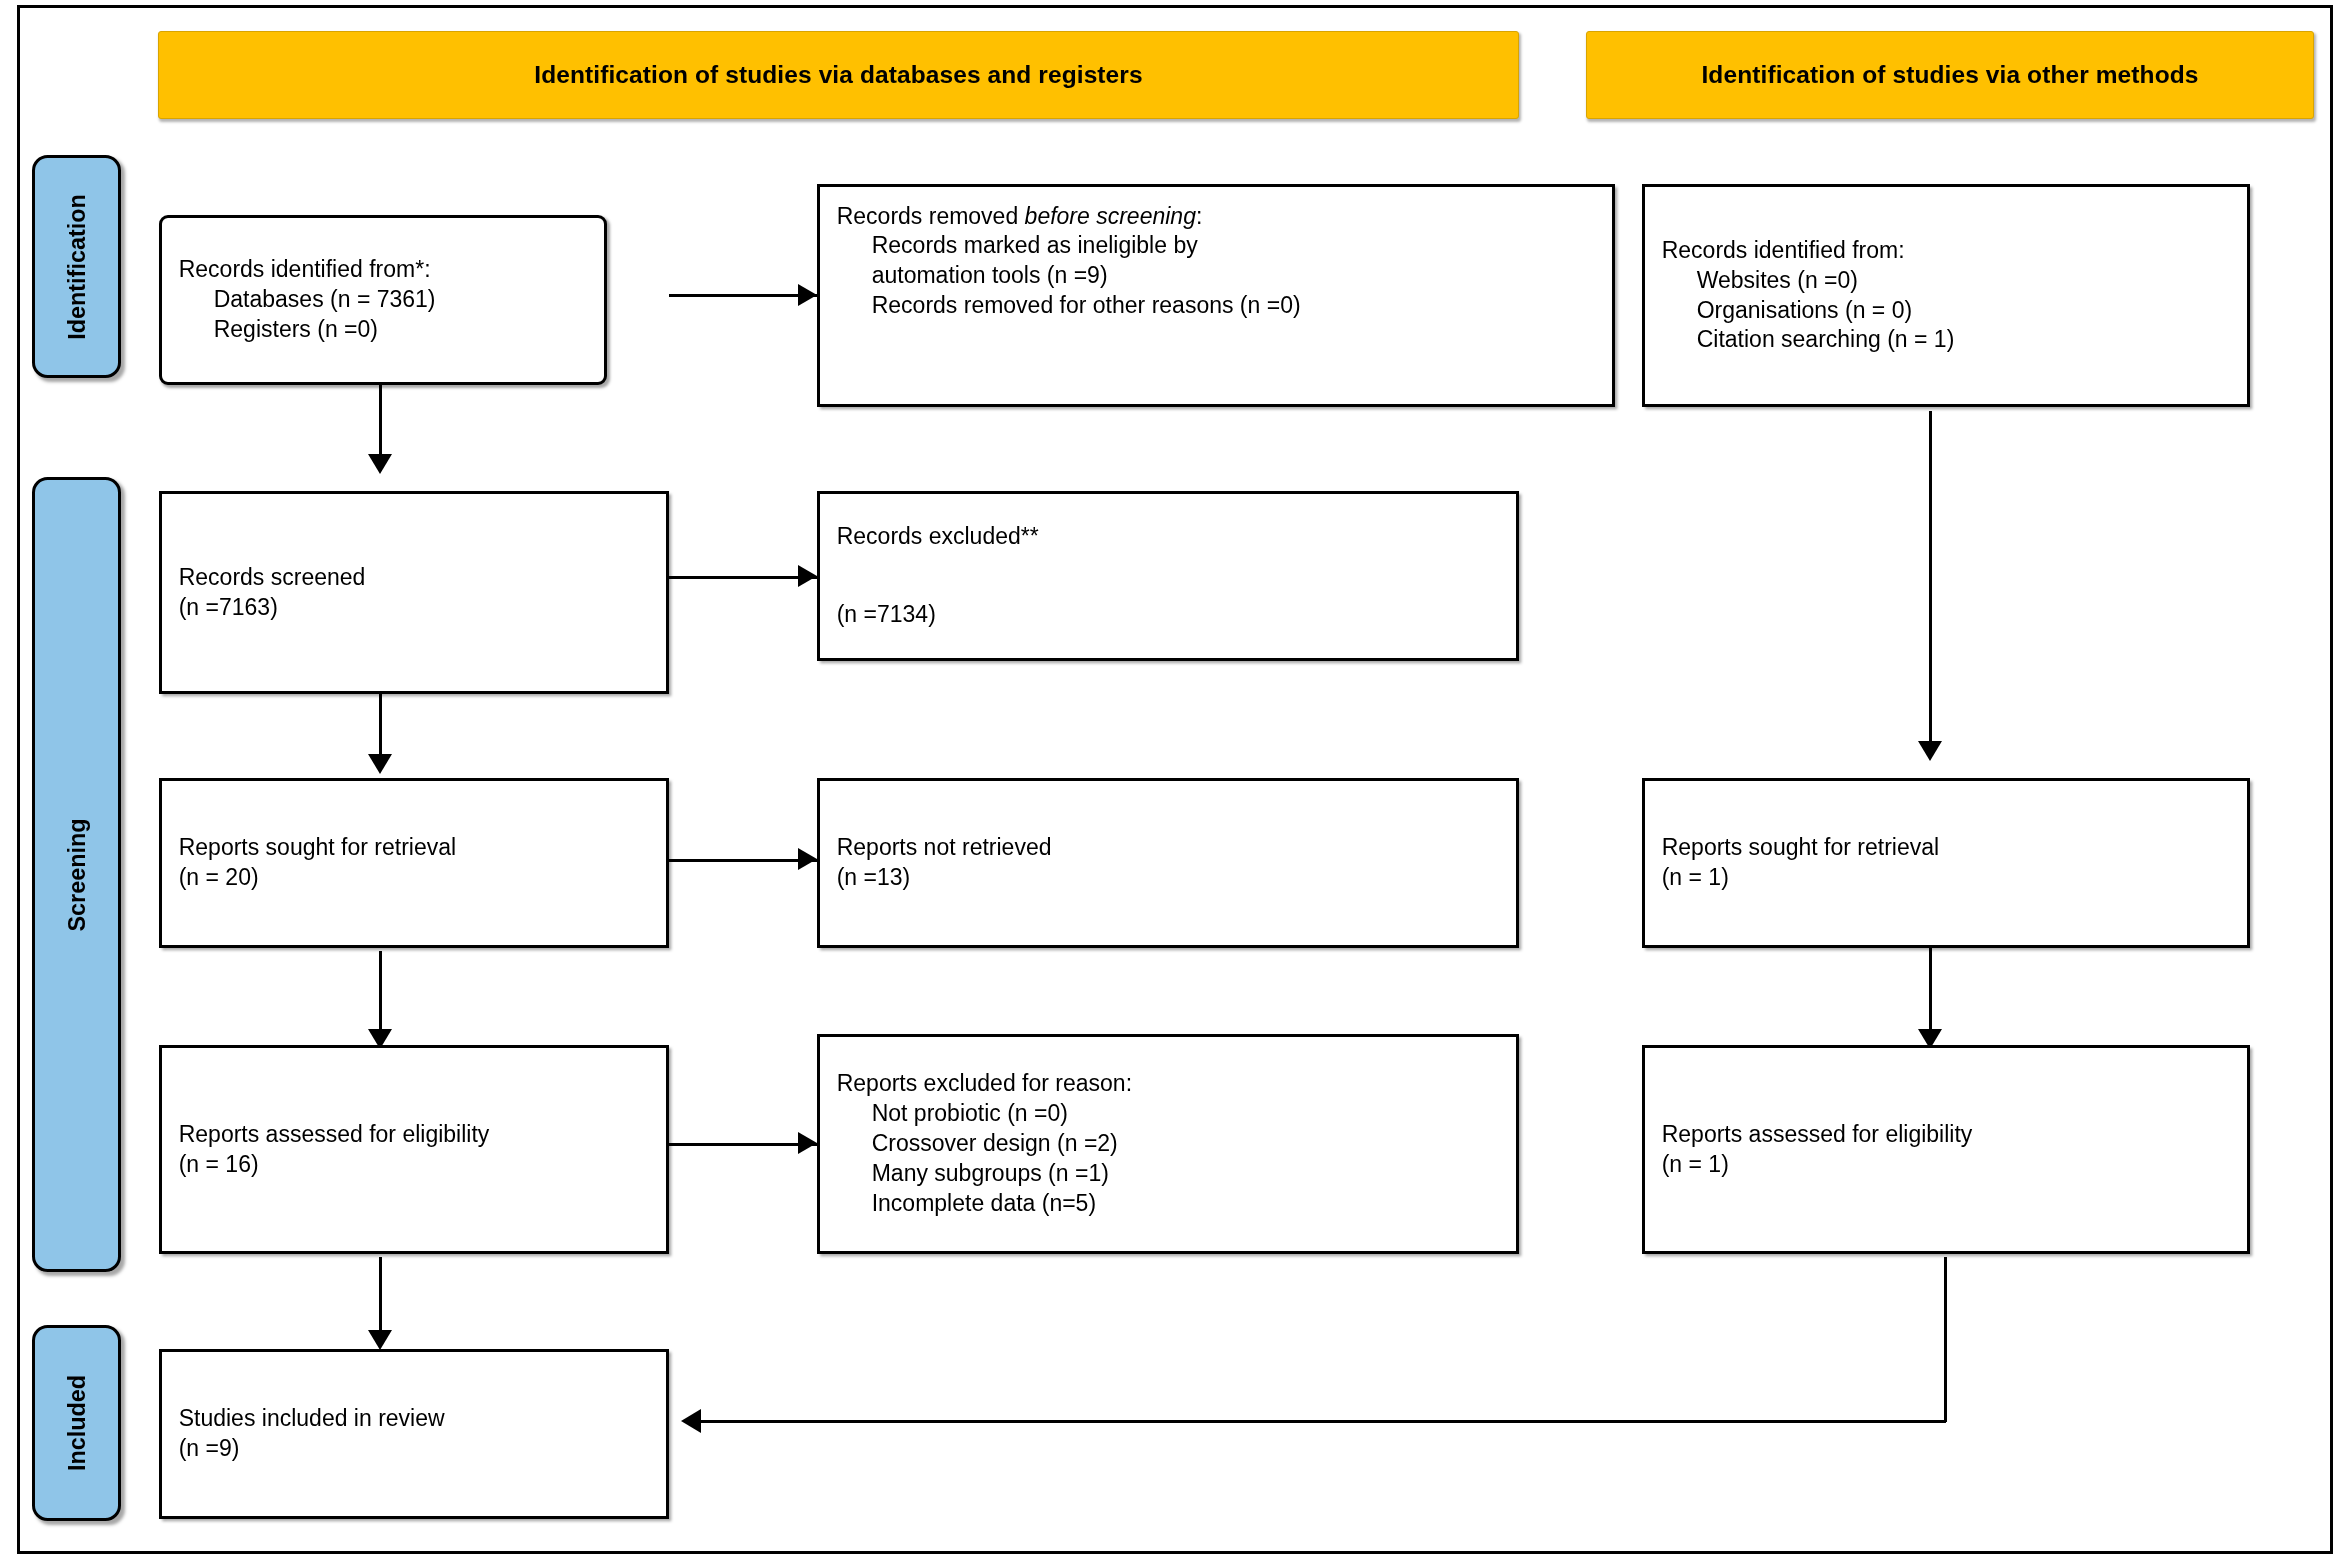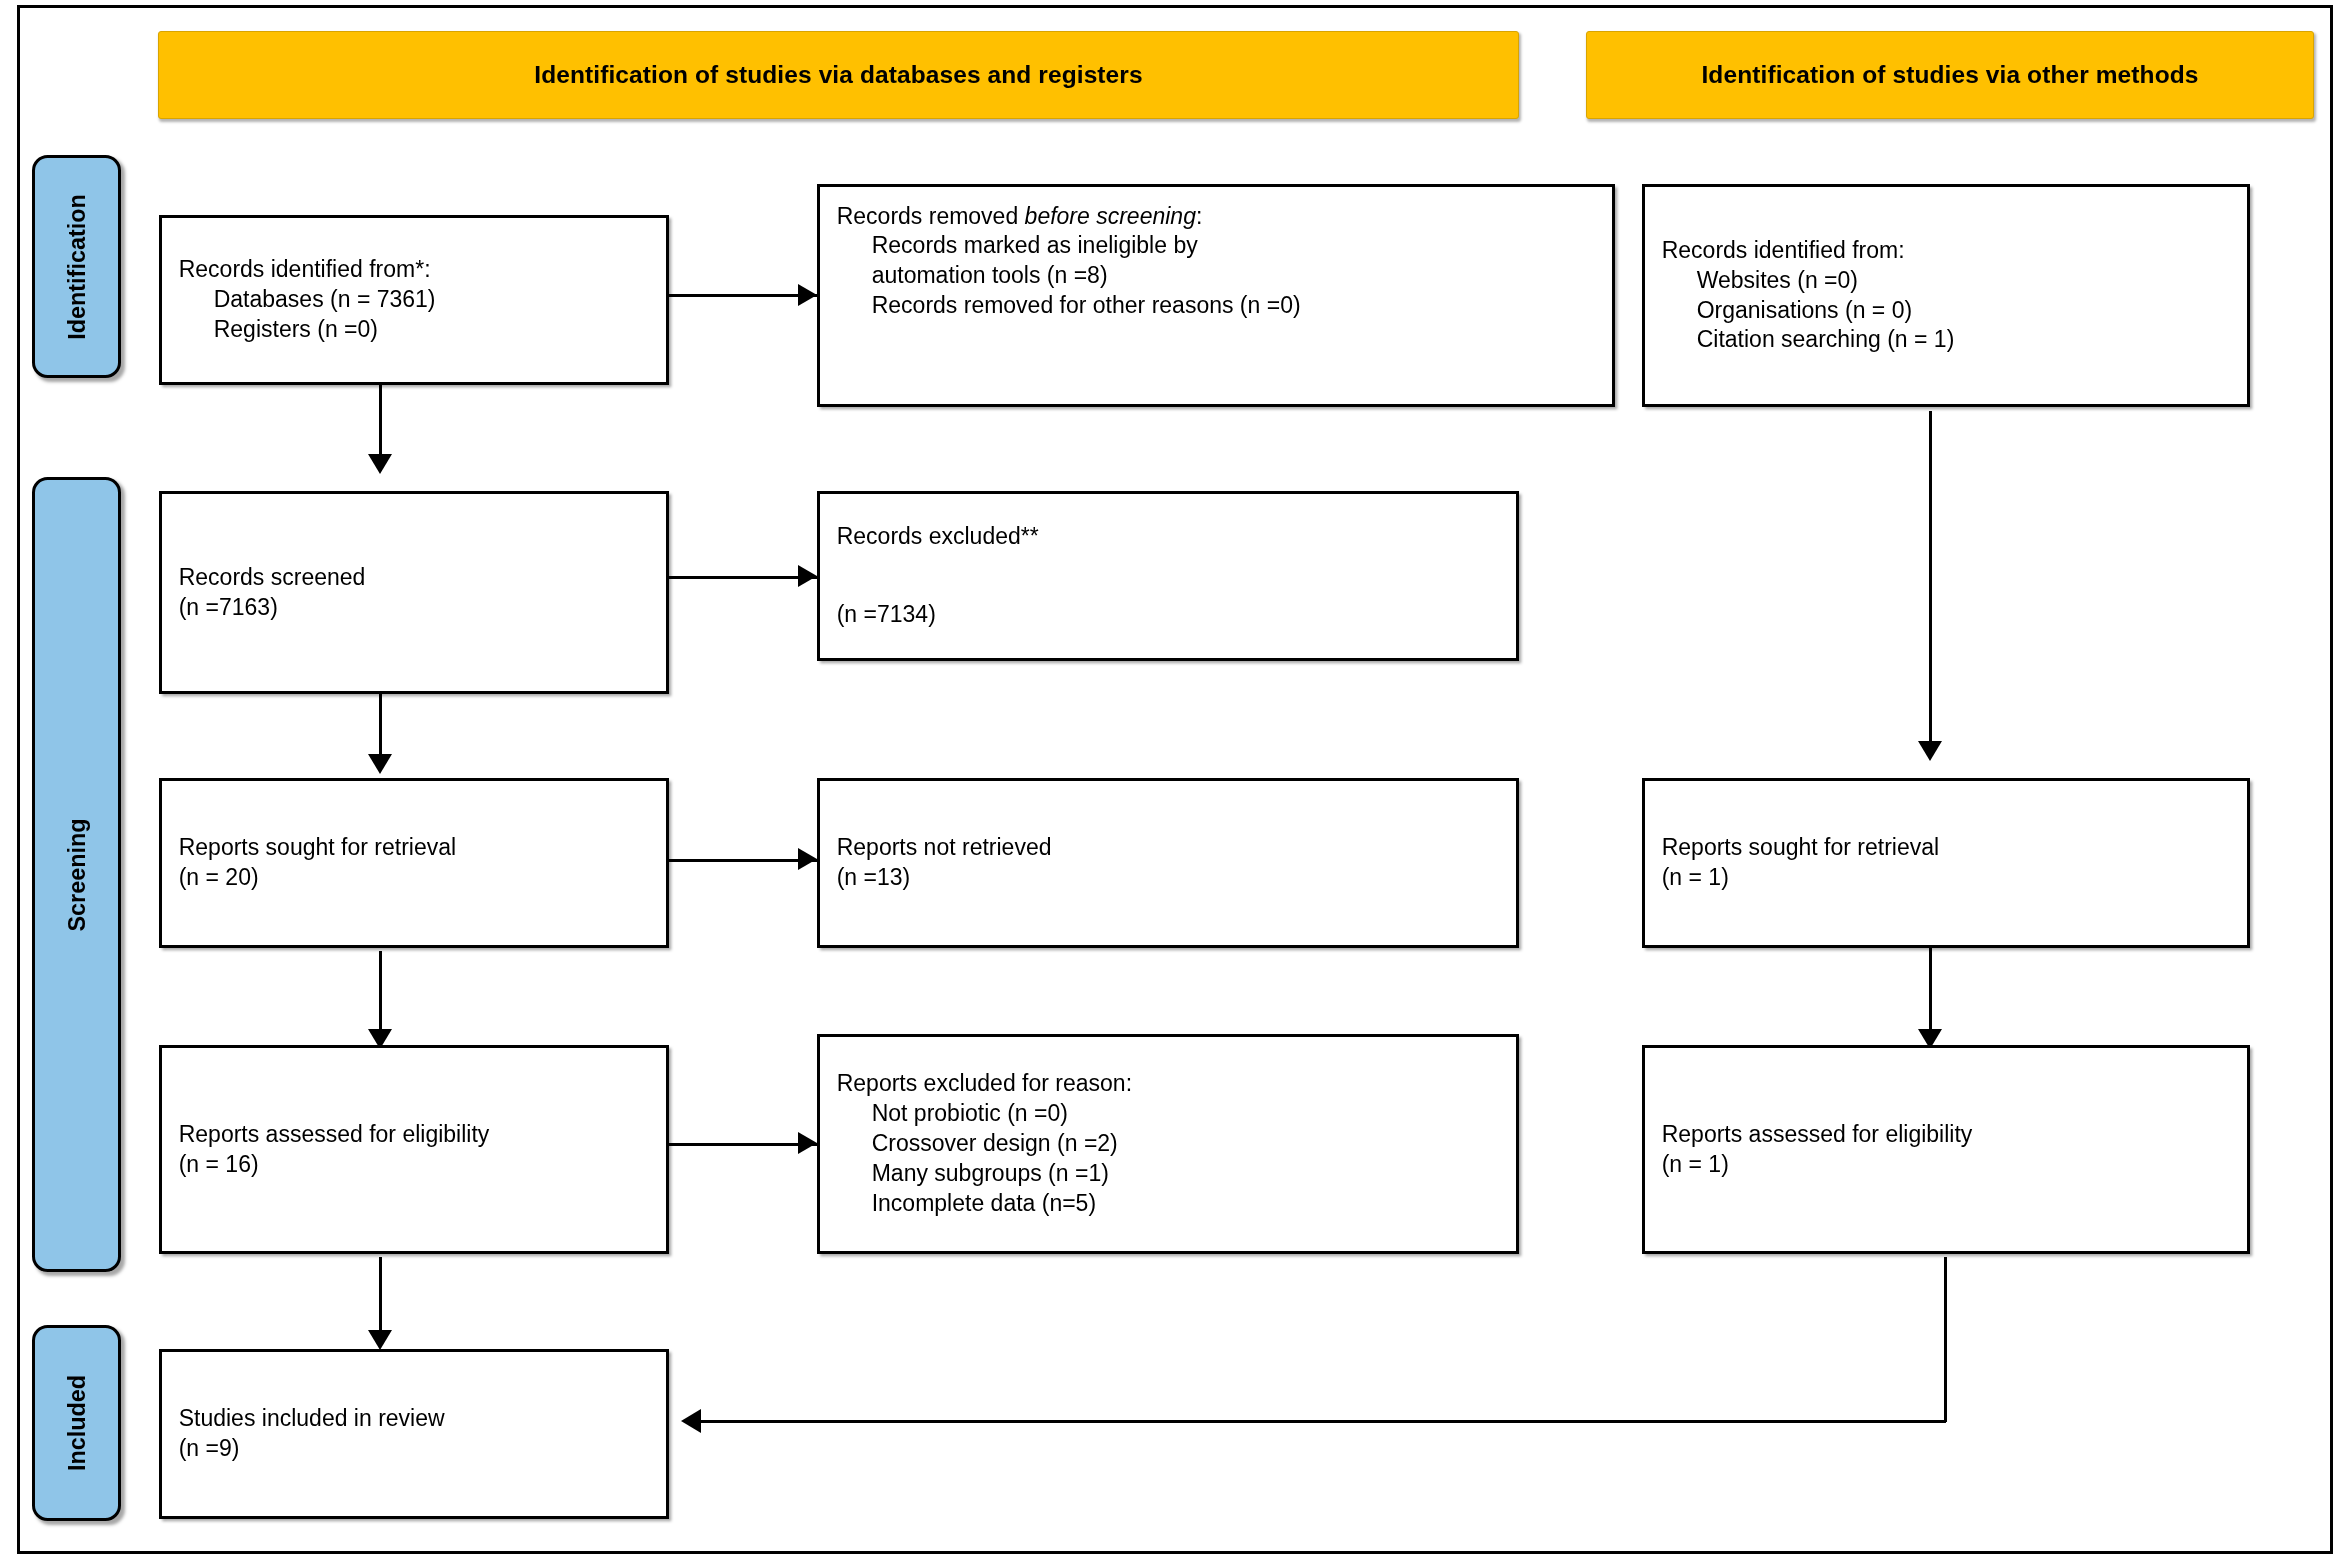--- a/index.html
+++ b/index.html
@@ -153,21 +153,21 @@
   <div class="vline" style="left:1929px;top:411px;height:346px;"></div>
   <div class="arrow-down" style="left:1918px;top:741px;"></div>
 
   <div class="vline" style="left:1929px;top:948px;height:98px;"></div>
   <div class="arrow-down" style="left:1918px;top:1029px;"></div>
 
   <div class="vline" style="left:1944px;top:1257px;height:165px;"></div>
   <div class="hline" style="left:700px;top:1420px;width:1246px;"></div>
   <div class="arrow-left" style="left:681px;top:1409px;"></div>
 
-  <div class="node" style="left:159px;top:215px;width:510px;height:170px;">
+  <div class="node" style="left:159px;top:215px;width:448px;height:170px;border-radius:9px;">
     <span class="line">Records identified from*:</span>
     <span class="line ind">Databases (n = 7361)</span>
     <span class="line ind">Registers (n =0)</span>
   </div>
 
   <div class="node" style="left:159px;top:491px;width:510px;height:203px;">
     <span class="line">Records screened</span>
     <span class="line">(n =7163)</span>
   </div>
 
@@ -182,21 +182,21 @@
   </div>
 
   <div class="node" style="left:159px;top:1349px;width:510px;height:170px;">
     <span class="line">Studies included in review</span>
     <span class="line">(n =9)</span>
   </div>
 
   <div class="node top" style="left:817px;top:184px;width:798px;height:223px;">
     <span class="line"><span>Records removed </span><em>before screening</em><span>:</span></span>
     <span class="line ind">Records marked as ineligible by</span>
-    <span class="line ind">automation tools (n =8)</span>
+    <span class="line ind">automation tools (n =9)</span>
     <span class="line ind">Records removed for other reasons (n =0)</span>
   </div>
 
   <div class="node" style="left:817px;top:491px;width:702px;height:170px;gap:48px;">
     <span class="line">Records excluded**</span>
     <span class="line">(n =7134)</span>
   </div>
 
   <div class="node" style="left:817px;top:778px;width:702px;height:170px;">
     <span class="line">Reports not retrieved</span>

